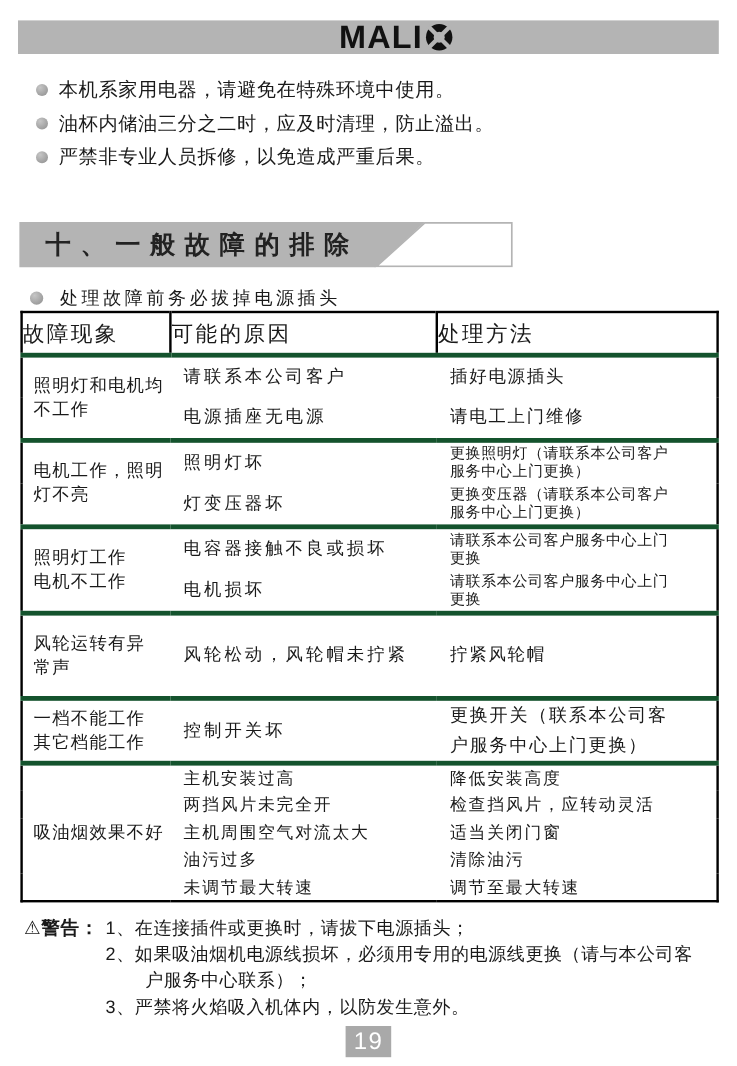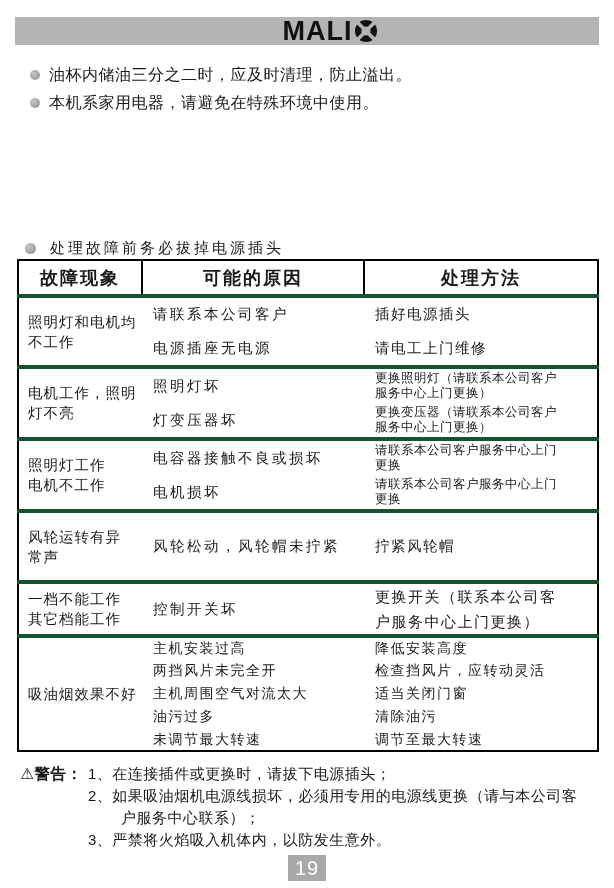--- a/index.html
+++ b/index.html
@@ -37,22 +37,22 @@
 
   
   .table-note{position:absolute;left:25px;top:239px;display:flex;align-items:center;}
   .table-note .dot{width:11px;height:11px;flex:0 0 11px;margin-right:14px;}
   .table-note-text{font-size:15px;letter-spacing:3px;white-space:nowrap;}
 
   
   table.fault{position:absolute;left:17px;top:259px;width:580px;
     border-collapse:collapse;border:2px solid #000;table-layout:fixed;}
   table.fault th,table.fault td{border:0 none;vertical-align:middle;overflow:hidden;}
-  table.fault th{border-bottom:2px solid #000;font-size:18px;font-weight:bold;
-    letter-spacing:2px;text-align:center;}
+  table.fault th{border-bottom:2px solid #000;font-size:18px;font-weight:normal;
+    letter-spacing:2px;text-align:left;}
   table.fault th + th{border-left:2px solid #000;}
   td.cause,td.solution{border-left:2px solid #000;}
   tr.gs > td{border-top:4px solid #14532d;}
   td.sub{border-top:1px dotted var(--dotted-gray);}
   td.symptom{font-size:14.5px;letter-spacing:1px;line-height:20px;padding-left:9px;
     white-space:pre-line;}
   td.cause{font-size:14.5px;letter-spacing:2.5px;line-height:19px;padding-left:11px;}
   td.solution{font-size:14.5px;letter-spacing:1.5px;line-height:19px;padding-left:11px;
     white-space:pre-line;}
   td.solution.small{font-size:12.5px;letter-spacing:0.5px;line-height:15px;}
@@ -90,28 +90,39 @@
           <line x1="2.8" y1="2.8" x2="21.2" y2="21.2"></line>
           <line x1="21.2" y1="2.8" x2="2.8" y2="21.2"></line>
         </g>
       </svg>
     </div>
   </div>
 
   <div class="notes">
     <div class="note-row">
       <span class="dot"></span>
-      <span class="note-text">油杯内储油三分之二时，应及时清理，防止溢出。</span>
+      <span class="note-text">本机系家用电器，请避免在特殊环境中使用。</span>
     </div>
     <div class="note-row">
       <span class="dot"></span>
-      <span class="note-text">本机系家用电器，请避免在特殊环境中使用。</span>
-    </div>
-  </div>
-
+      <span class="note-text">油杯内储油三分之二时，应及时清理，防止溢出。</span>
+    </div>
+    <div class="note-row">
+      <span class="dot"></span>
+      <span class="note-text">严禁非专业人员拆修，以免造成严重后果。</span>
+    </div>
+  </div>
+
+  <div class="banner">
+    <svg width="412" height="38" viewBox="0 0 412 38">
+      <polygon points="0,0 338,0 297,38 0,38" fill="#b4b4b4"></polygon>
+      <polygon points="338,0.8 410.5,0.8 410.5,37 297.8,37" fill="#ffffff" stroke="#b4b4b4" stroke-width="1.4"></polygon>
+    </svg>
+    <div class="banner-title">十、一般故障的排除</div>
+  </div>
 
   <div class="table-note">
     <span class="dot"></span>
     <span class="table-note-text">处理故障前务必拔掉电源插头</span>
   </div>
 
   <table class="fault">
     <colgroup>
         <col style="width:124px">
         <col style="width:222px">

